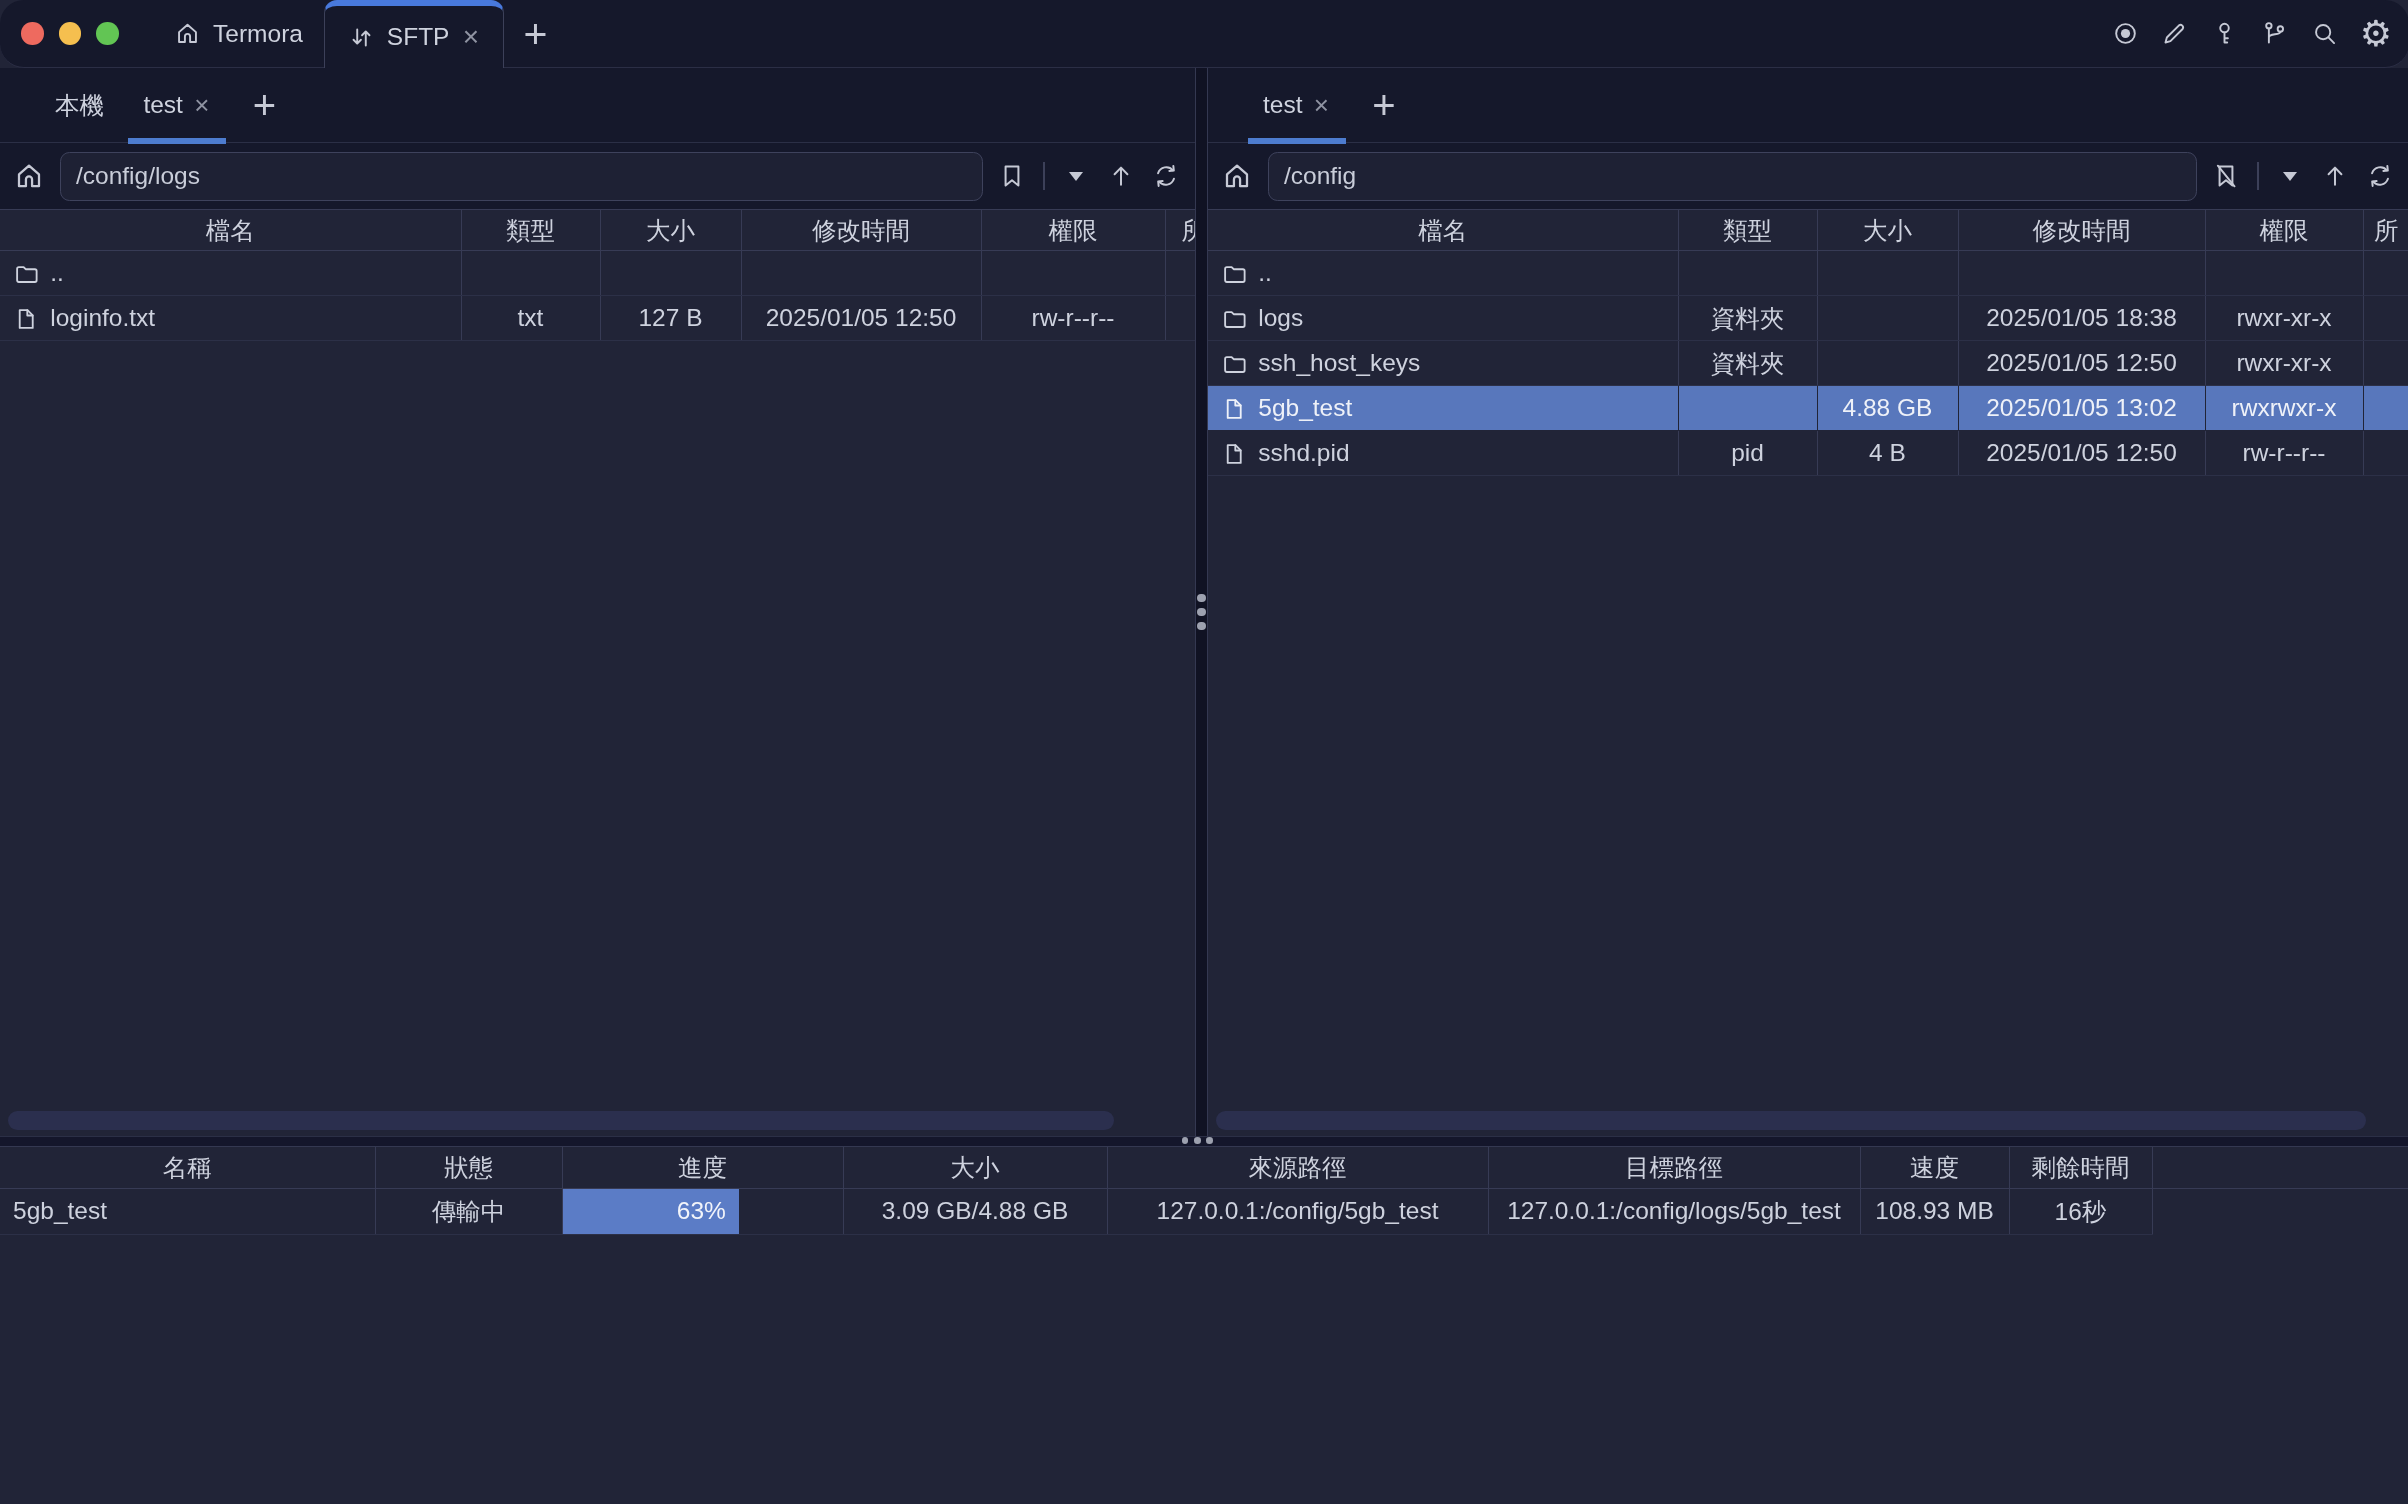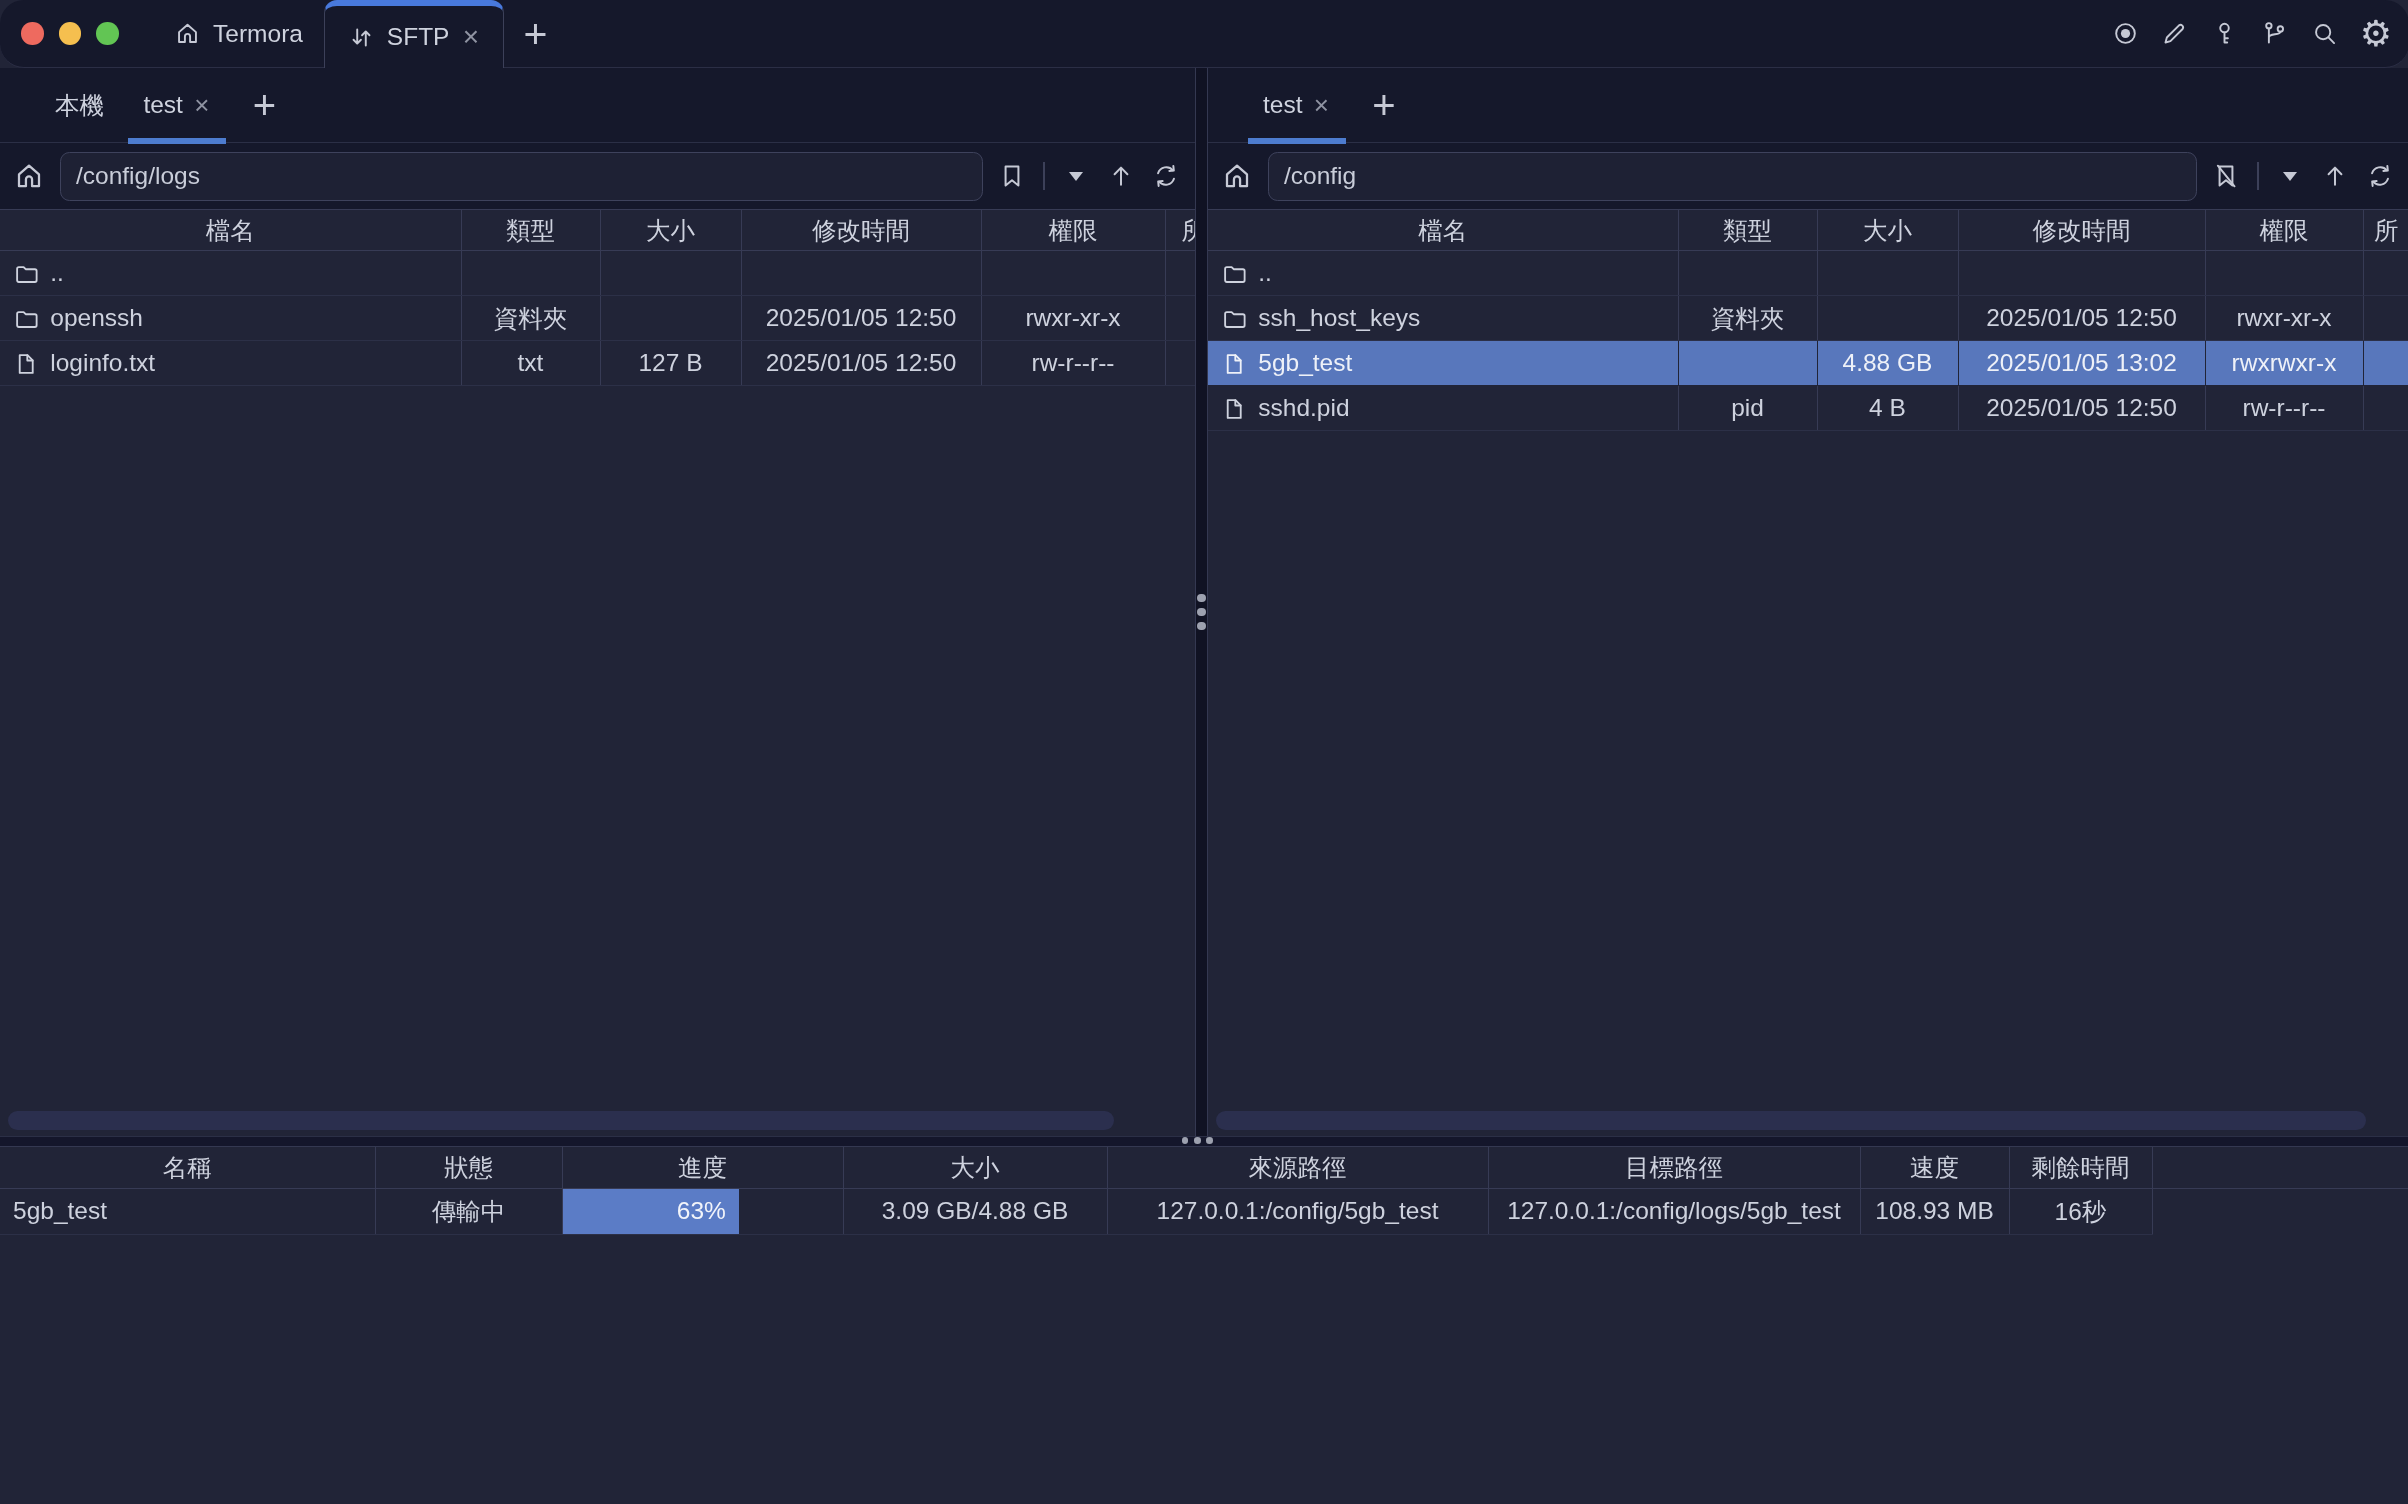--- a/index.html
+++ b/index.html
@@ -243,30 +243,20 @@
                     <path d="M3.8 7.2 q0 -1.6 1.6 -1.6 h4.4 l1.9 2 h8.5 q1.6 0 1.6 1.6 v8.6 q0 1.6 -1.6 1.6 H5.4 q-1.6 0 -1.6 -1.6 Z"></path>
                   </svg></span><span>..</span></td>
               <td class="c"></td>
               <td class="c"></td>
               <td class="c"></td>
               <td class="c"></td>
               <td class="c"></td>
             </tr>
             <tr class="">
               <td class="name"><span class="fic"><svg class="ic" viewBox="0 0 24 24">
-                    <path d="M3.8 7.2 q0 -1.6 1.6 -1.6 h4.4 l1.9 2 h8.5 q1.6 0 1.6 1.6 v8.6 q0 1.6 -1.6 1.6 H5.4 q-1.6 0 -1.6 -1.6 Z"></path>
-                  </svg></span><span>openssh</span></td>
-              <td class="c">資料夾</td>
-              <td class="c"></td>
-              <td class="c">2025/01/05 12:50</td>
-              <td class="c">rwxr-xr-x</td>
-              <td class="c"></td>
-            </tr>
-            <tr class="">
-              <td class="name"><span class="fic"><svg class="ic" viewBox="0 0 24 24">
                     <path d="M6.2 3.8 h7.2 l4.8 4.8 v11.6 H6.2 Z"></path>
                     <path d="M13.2 3.9 v4.9 h4.9"></path>
                   </svg></span><span>loginfo.txt</span></td>
               <td class="c">txt</td>
               <td class="c">127 B</td>
               <td class="c">2025/01/05 12:50</td>
               <td class="c">rw-r--r--</td>
               <td class="c"></td>
             </tr>
           </tbody>
@@ -346,20 +336,30 @@
           </thead>
           <tbody>
             <tr class="">
               <td class="name"><span class="fic"><svg class="ic" viewBox="0 0 24 24">
                     <path d="M3.8 7.2 q0 -1.6 1.6 -1.6 h4.4 l1.9 2 h8.5 q1.6 0 1.6 1.6 v8.6 q0 1.6 -1.6 1.6 H5.4 q-1.6 0 -1.6 -1.6 Z"></path>
                   </svg></span><span>..</span></td>
               <td class="c"></td>
               <td class="c"></td>
               <td class="c"></td>
               <td class="c"></td>
+              <td class="c"></td>
+            </tr>
+            <tr class="">
+              <td class="name"><span class="fic"><svg class="ic" viewBox="0 0 24 24">
+                    <path d="M3.8 7.2 q0 -1.6 1.6 -1.6 h4.4 l1.9 2 h8.5 q1.6 0 1.6 1.6 v8.6 q0 1.6 -1.6 1.6 H5.4 q-1.6 0 -1.6 -1.6 Z"></path>
+                  </svg></span><span>logs</span></td>
+              <td class="c">資料夾</td>
+              <td class="c"></td>
+              <td class="c">2025/01/05 18:38</td>
+              <td class="c">rwxr-xr-x</td>
               <td class="c"></td>
             </tr>
             <tr class="">
               <td class="name"><span class="fic"><svg class="ic" viewBox="0 0 24 24">
                     <path d="M3.8 7.2 q0 -1.6 1.6 -1.6 h4.4 l1.9 2 h8.5 q1.6 0 1.6 1.6 v8.6 q0 1.6 -1.6 1.6 H5.4 q-1.6 0 -1.6 -1.6 Z"></path>
                   </svg></span><span>ssh_host_keys</span></td>
               <td class="c">資料夾</td>
               <td class="c"></td>
               <td class="c">2025/01/05 12:50</td>
               <td class="c">rwxr-xr-x</td>

